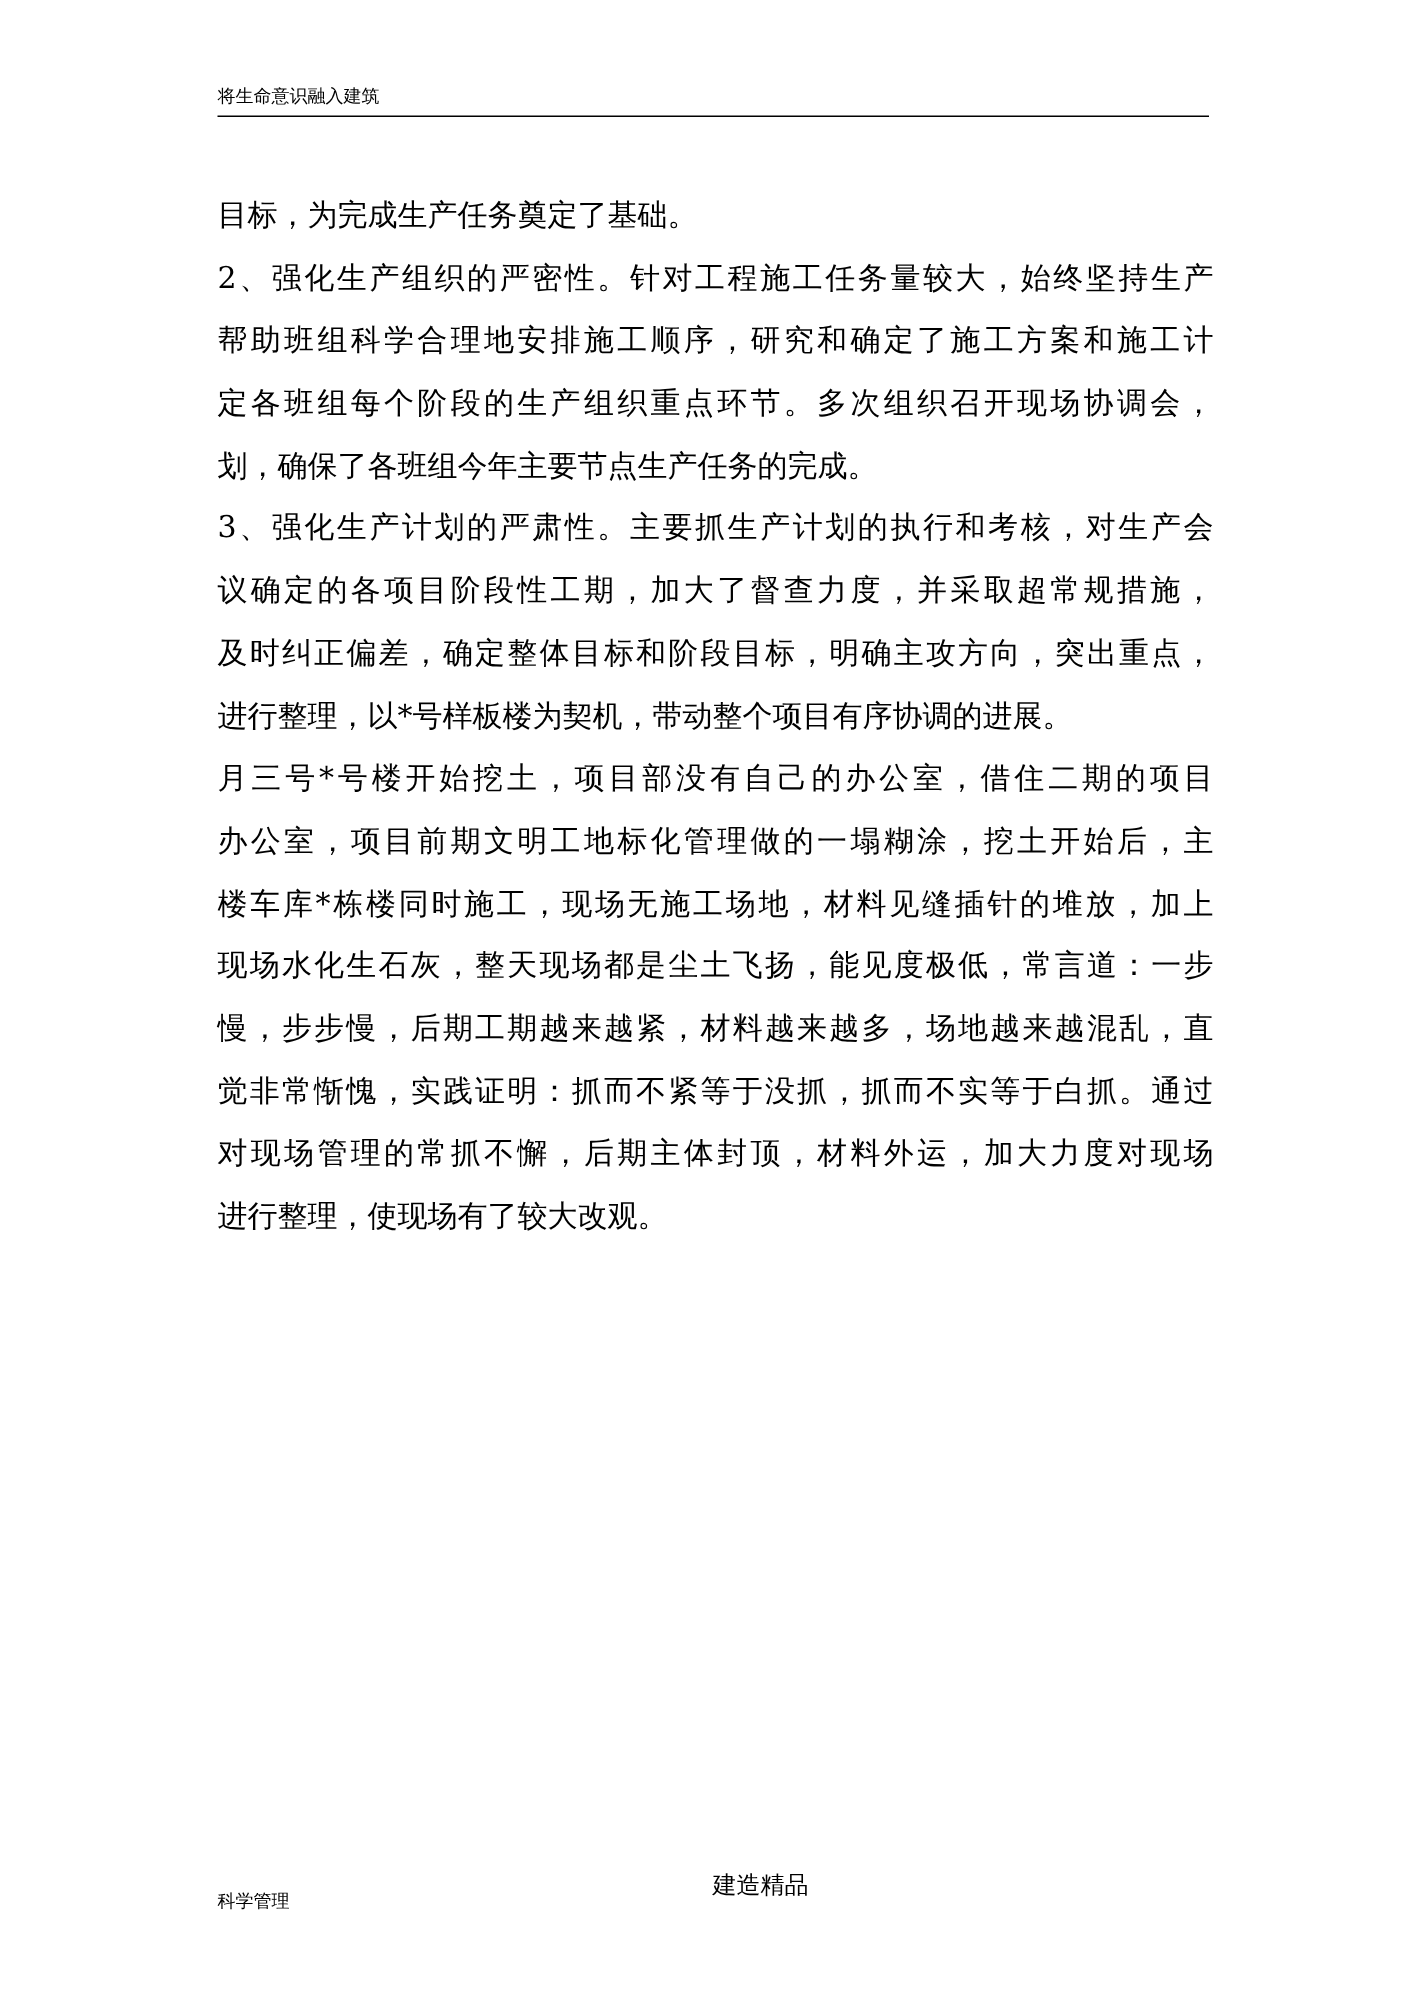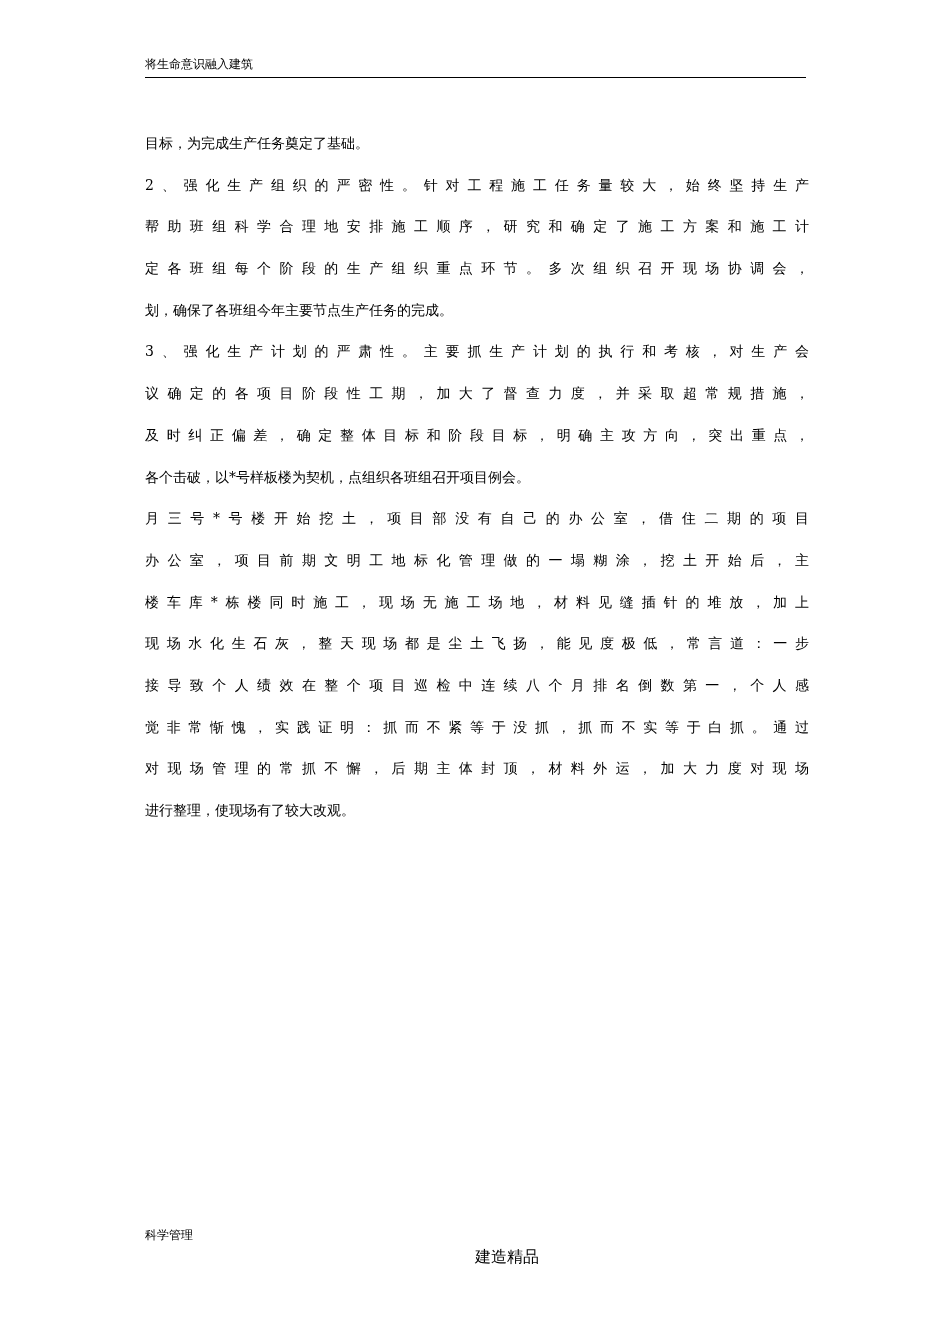--- a/index.html
+++ b/index.html
@@ -2,47 +2,47 @@
 <html><head>
 <meta charset="utf-8">
 <style>
   html, body { margin: 0; padding: 0; background: #ffffff; }
   body { width: 950px; height: 1344px; position: relative; overflow: hidden;
          font-family: "DejaVu Serif", "Liberation Serif", serif; color: #000; }
   .header { position: absolute; left: 145px; top: 56px; width: 661px; height: 21px;
             border-bottom: 1.5px solid #000; }
   .header-title { position: absolute; left: 0; top: 0; font-size: 12px; line-height: 16px; }
   .body { position: absolute; left: 145px; top: 123px; width: 664px; }
-  .line { display: block; font-size: 14px; height: 41.7px; line-height: 41.7px;
+  .line { display: block; font-size: 20px; height: 41.7px; line-height: 41.7px;
           white-space: nowrap; text-align: justify; text-align-last: justify; overflow: visible; }
   .line.last { text-align-last: left; }
-  .footer-left { position: absolute; left: 145px; top: 1227px; font-size: 12px; line-height: 16px; }
+  .footer-left { position: absolute; left: 145px; top: 1259px; font-size: 12px; line-height: 16px; }
   .footer-center { position: absolute; left: 475px; top: 1249px; font-size: 16px; line-height: 16px; }
 </style>
 </head>
 <body>
 
 <div class="header">
   <span class="header-title">将生命意识融入建筑</span>
 </div>
 
 <div class="body">
   <span class="line last">目标，为完成生产任务奠定了基础。</span>
   <span class="line">2、强化生产组织的严密性。针对工程施工任务量较大，始终坚持生产</span>
   <span class="line">帮助班组科学合理地安排施工顺序，研究和确定了施工方案和施工计</span>
   <span class="line">定各班组每个阶段的生产组织重点环节。多次组织召开现场协调会，</span>
   <span class="line last">划，确保了各班组今年主要节点生产任务的完成。</span>
   <span class="line">3、强化生产计划的严肃性。主要抓生产计划的执行和考核，对生产会</span>
   <span class="line">议确定的各项目阶段性工期，加大了督查力度，并采取超常规措施，</span>
   <span class="line">及时纠正偏差，确定整体目标和阶段目标，明确主攻方向，突出重点，</span>
-  <span class="line last">各个击破，以*号样板楼为契机，点组织各班组召开项目例会。</span>
+  <span class="line last">进行整理，以*号样板楼为契机，带动整个项目有序协调的进展。</span>
   <span class="line">月三号*号楼开始挖土，项目部没有自己的办公室，借住二期的项目</span>
   <span class="line">办公室，项目前期文明工地标化管理做的一塌糊涂，挖土开始后，主</span>
   <span class="line">楼车库*栋楼同时施工，现场无施工场地，材料见缝插针的堆放，加上</span>
   <span class="line">现场水化生石灰，整天现场都是尘土飞扬，能见度极低，常言道：一步</span>
-  <span class="line">接导致个人绩效在整个项目巡检中连续八个月排名倒数第一，个人感</span>
+  <span class="line">慢，步步慢，后期工期越来越紧，材料越来越多，场地越来越混乱，直</span>
   <span class="line">觉非常惭愧，实践证明：抓而不紧等于没抓，抓而不实等于白抓。通过</span>
   <span class="line">对现场管理的常抓不懈，后期主体封顶，材料外运，加大力度对现场</span>
   <span class="line last">进行整理，使现场有了较大改观。</span>
 </div>
 
 <span class="footer-left">科学管理</span>
 <span class="footer-center">建造精品</span>
 
 </body></html>

